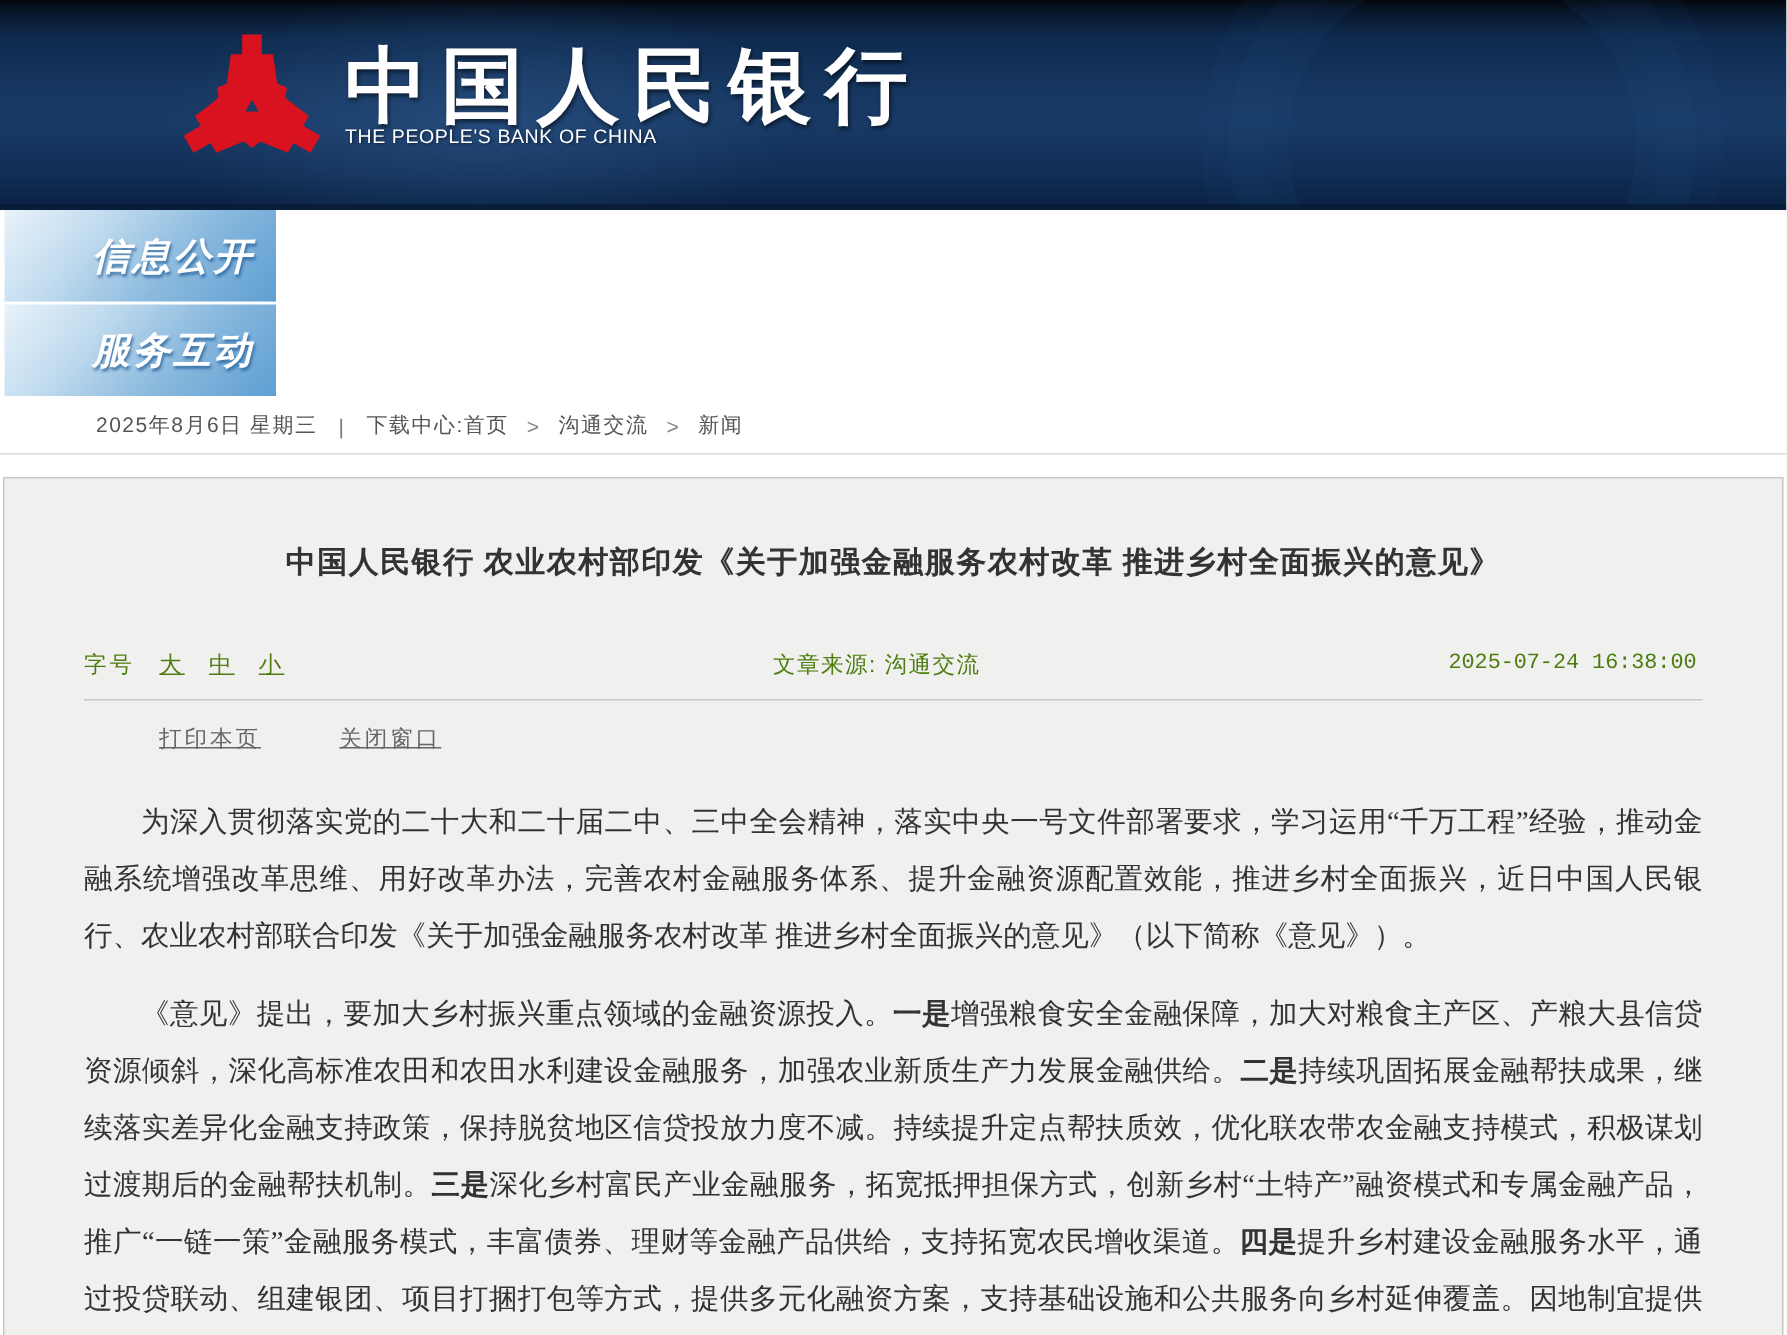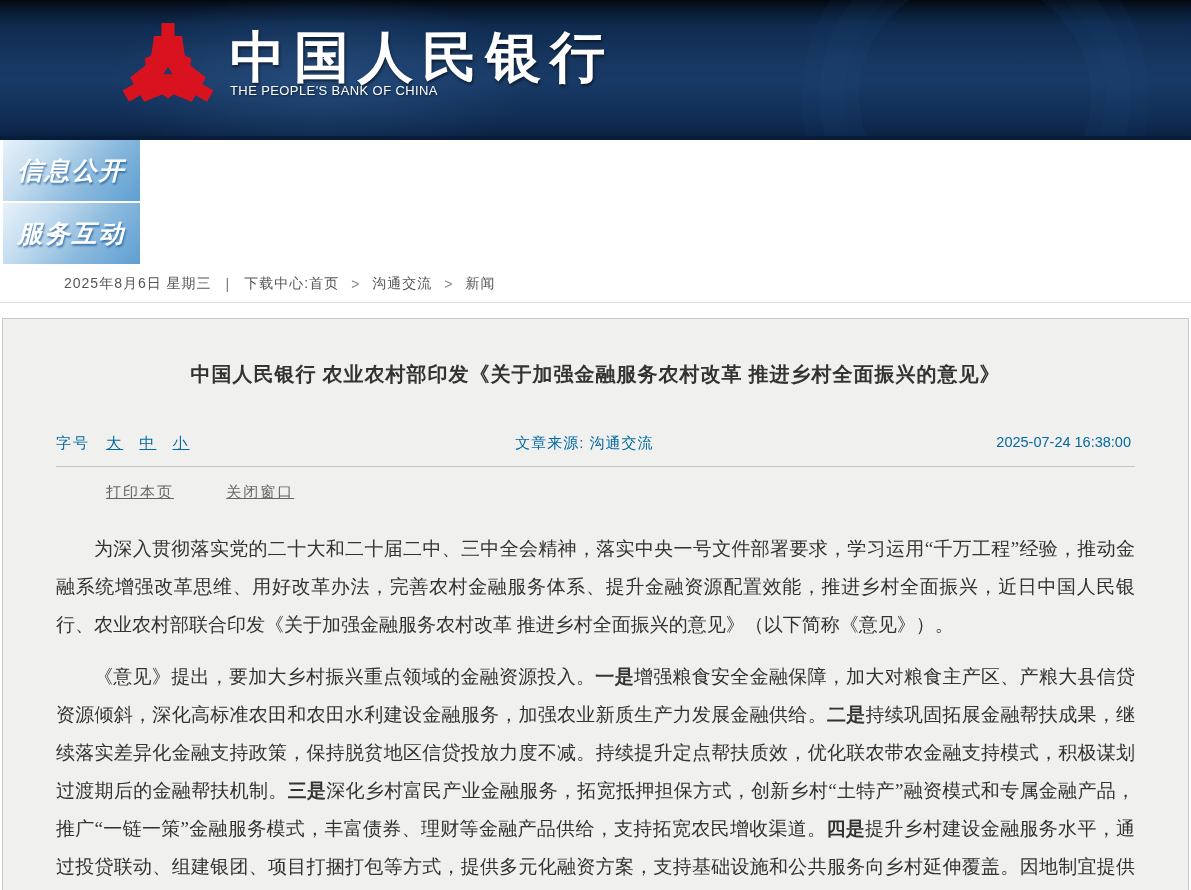--- a/index.html
+++ b/index.html
@@ -40,21 +40,21 @@
   .nav-strip{height:4px;background:#081d3a;}
   .nav{background:#ffffff;}
   .nav-section{display:flex;height:61px;border-bottom:2px solid #ffffff;}
   .nav-label{
     width:137px;margin-left:3px;flex:0 0 auto;
     background:linear-gradient(130deg,#e8f2fa 0%,#c2dcef 30%,#8cbade 62%,#5e9fd2 100%);
     border-right:2px solid #ffffff;
     display:flex;align-items:center;justify-content:center;
     color:#ffffff;font-style:italic;font-weight:bold;font-size:25px;letter-spacing:2px;
     font-family:"Liberation Serif","DejaVu Serif",serif;
-    text-shadow:1px 2px 2px rgba(20,80,140,0.65);cursor:pointer;
+    text-shadow:1px 2px 2px rgba(20,80,140,0.65);cursor:pointer;padding-left:44px;
   }
   .nav-menu{
     flex:1;display:grid;grid-template-columns:repeat(10,1fr);grid-auto-rows:1fr;
     background:linear-gradient(180deg,#60aadb 0%,#4democ 0%,#4f9dd1 8%,#3f8ac2 48%,#2c74b0 88%,#1e65a3 100%);
   }
   .nav-cell{
     position:relative;display:flex;align-items:center;justify-content:center;
     color:#ffffff;font-weight:bold;font-size:16px;letter-spacing:1px;white-space:nowrap;
     cursor:pointer;
   }
@@ -76,26 +76,26 @@
     position:absolute;left:2px;right:2px;top:318px;bottom:-2px;
     background:#f0f0ee;border:1px solid #c9c9c9;overflow:hidden;
   }
   .article-title{
     margin-top:42px;text-align:center;color:#333333;
     font-family:"Liberation Serif","DejaVu Serif",serif;
     font-size:20px;font-weight:bold;letter-spacing:1px;
   }
   .meta{
     margin:46px 53px 0;position:relative;height:22px;
-    color:#0369a1;font-size:15px;
+    color:#4d7c0f;font-size:15px;
   }
   .meta .left{position:absolute;left:0;top:0;letter-spacing:2px;}
   .meta .left .fz{margin-left:10px;text-decoration:underline;cursor:pointer;}
   .meta .center{position:absolute;left:50%;transform:translateX(-58%);top:0;letter-spacing:1px;}
-  .meta .right{position:absolute;right:4px;top:0;font-family:Liberation Sans, sans-serif;font-size:14.5px;}
+  .meta .right{position:absolute;right:4px;top:0;font-family:Liberation Mono, monospace;font-size:14.5px;}
   .meta-rule{margin:10px 53px 0;border-top:1px solid #c6c6c6;}
   .page-links{
     margin:16px 57px 0;text-align:left;color:#666666;font-size:15px;letter-spacing:2px;
   }
   .page-links span{ text-decoration:underline;cursor:pointer;margin-left:46px;}
   .article-body{
     margin:28px 53px 0;color:#333333;
     font-family:"Liberation Serif","DejaVu Serif",serif;
     font-size:19px;line-height:38px;text-align:justify;
   }

